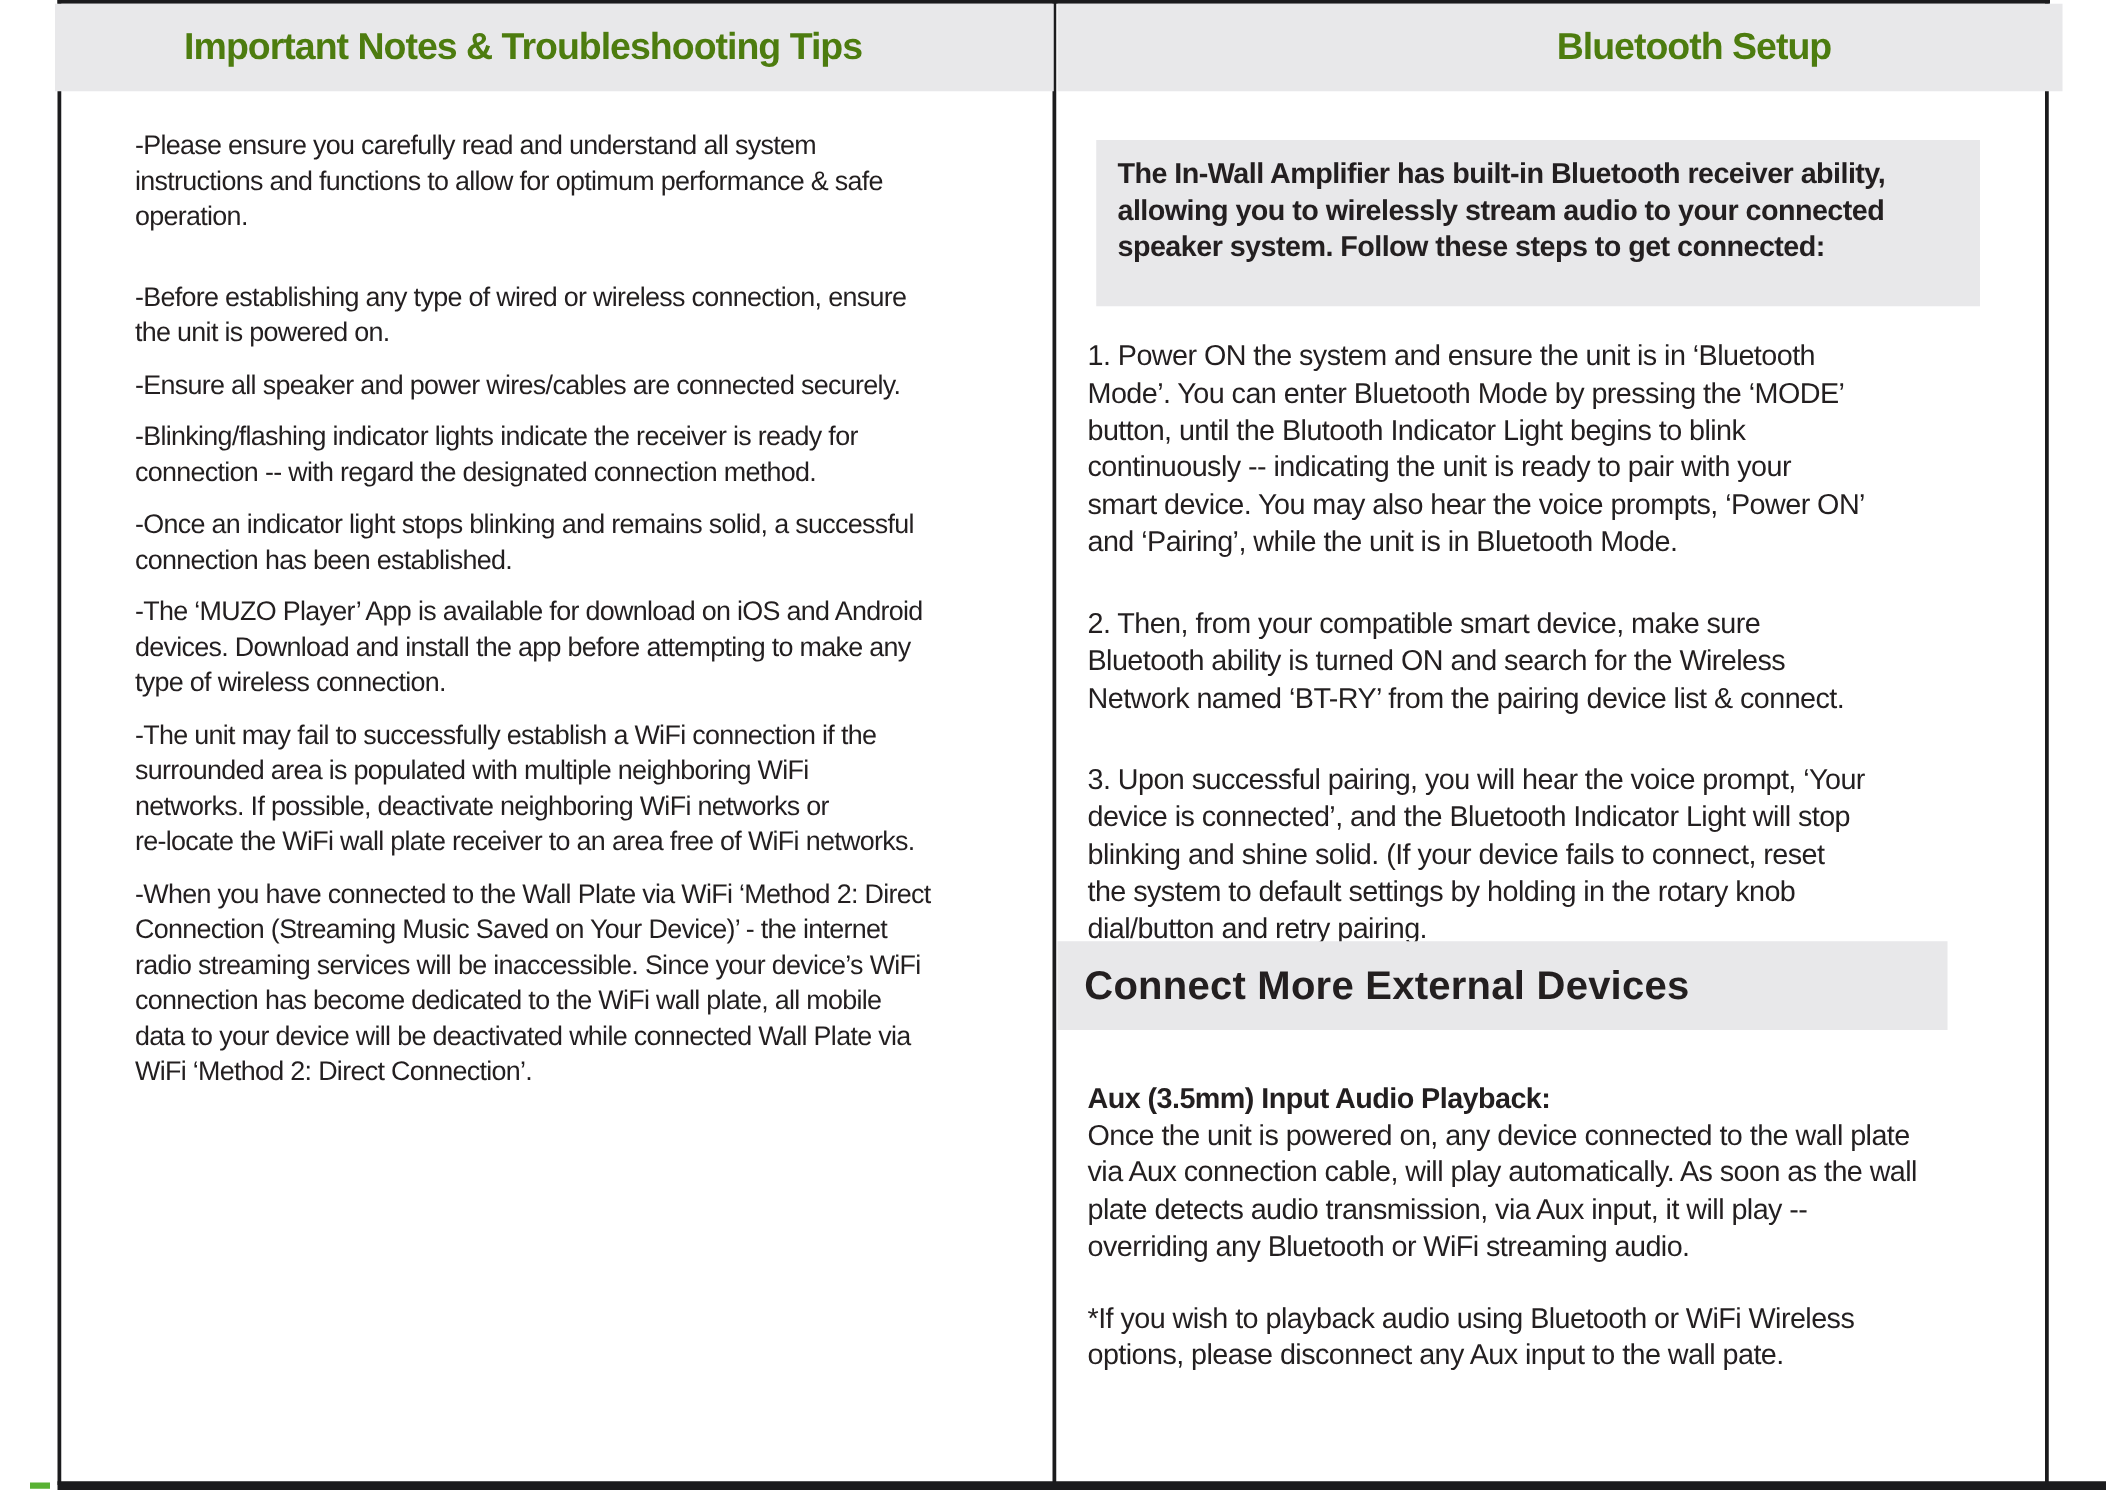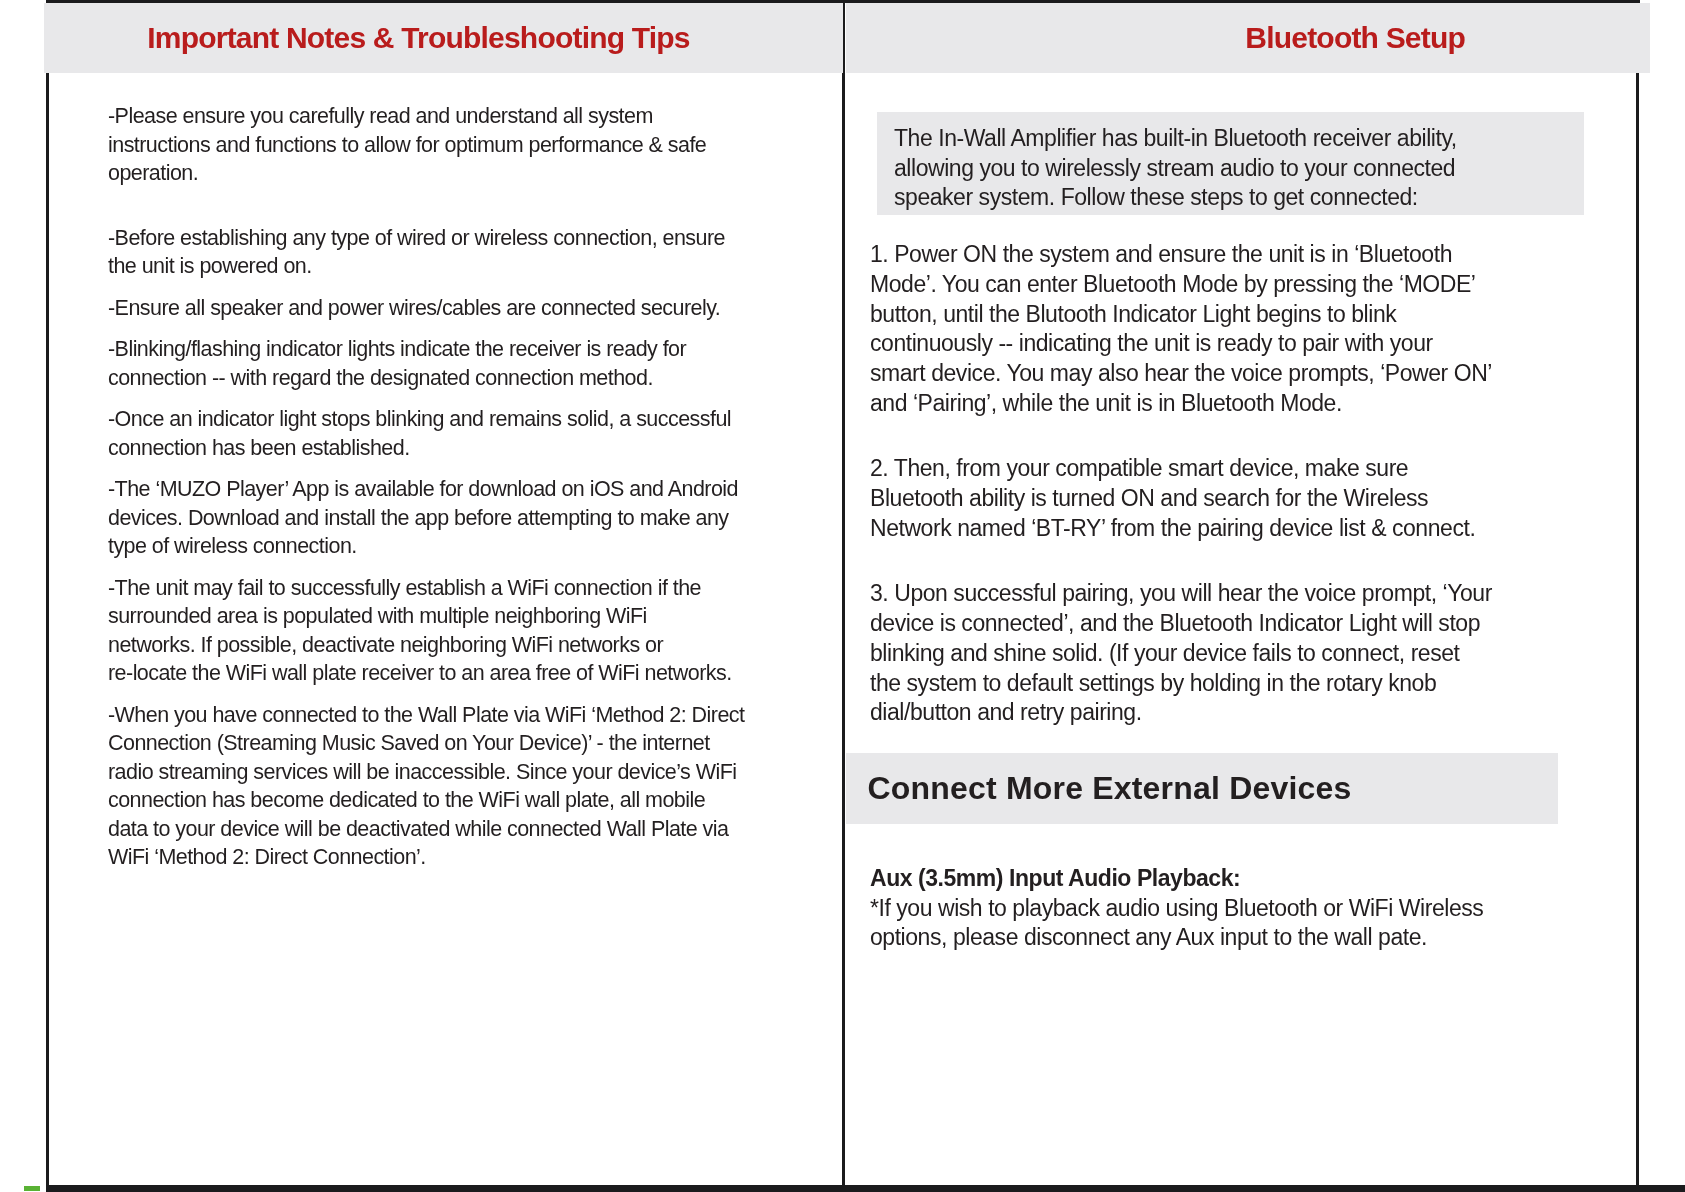--- a/index.html
+++ b/index.html
@@ -19,21 +19,21 @@
 
   .band {
     position:absolute; background:#e8e8ea; box-sizing:border-box;
     display:flex; align-items:center; justify-content:center;
   }
   .band-left  { left:44px;  top:3px;   width:799px; height:70px; padding-right:50px; }
   .band-right { left:846px; top:3px;   width:804px; height:70px; padding-right:185px;justify-content:flex-end; }
   .band-sec2  { left:846px; top:753px; width:712px; height:71px; padding-right:185px; }
 
   .band h1 {
-    margin:0; font-size:30px; font-weight:700; letter-spacing:-0.8px; color:#b91c1c;
+    margin:0; font-size:30px; font-weight:700; letter-spacing:-0.8px; color:#4d7c0f;
   }
   .band h2 {
     margin:0; font-size:32px; font-weight:700; letter-spacing:0.2px; color:#231f20;
   }
 
   .col-left { position:absolute; left:108px; top:102px; width:700px; }
   .col-left p {
     margin:0 0 13px; font-size:21.5px; line-height:28.5px;
     letter-spacing:-0.55px; white-space:pre-line;
   }
@@ -42,21 +42,22 @@
 
   .col-right  { position:absolute; left:870px; top:112px; width:780px; }
   .col-right2 { position:absolute; left:870px; top:864px; width:780px; }
   .col-right p, .col-right2 p {
     margin:0; font-size:23px; line-height:29.7px;
     letter-spacing:-0.45px; white-space:pre-line;
   }
 
   .intro-box {
     background:#e8e8ea; width:673px; margin:0 0 25px 7px;
-    padding:12px 17px 2px 17px;
+    padding:12px 17px 32px 17px;
+    font-weight:bold;
   }
   .step { margin:0 0 36px !important; }
   .aux-heading { font-weight:700; }
   .aux-body { margin:0 0 27px !important; }
 </style>
 </head>
 <body>
 
 <div class="page">
 
@@ -121,17 +122,21 @@
 the system to default settings by holding in the rotary knob
 dial/button and retry pairing.</p>
   </div>
 
   <div class="band band-sec2">
     <h2>Connect More External Devices</h2>
   </div>
 
   <div class="col-right2">
     <p class="aux-heading">Aux (3.5mm) Input Audio Playback:</p>
+    <p class="aux-body">Once the unit is powered on, any device connected to the wall plate
+via Aux connection cable, will play automatically. As soon as the wall
+plate detects audio transmission, via Aux input, it will play --
+overriding any Bluetooth or WiFi streaming audio.</p>
     <p>*If you wish to playback audio using Bluetooth or WiFi Wireless
 options, please disconnect any Aux input to the wall pate.</p>
   </div>
 
 </div>
 
 </body></html>

